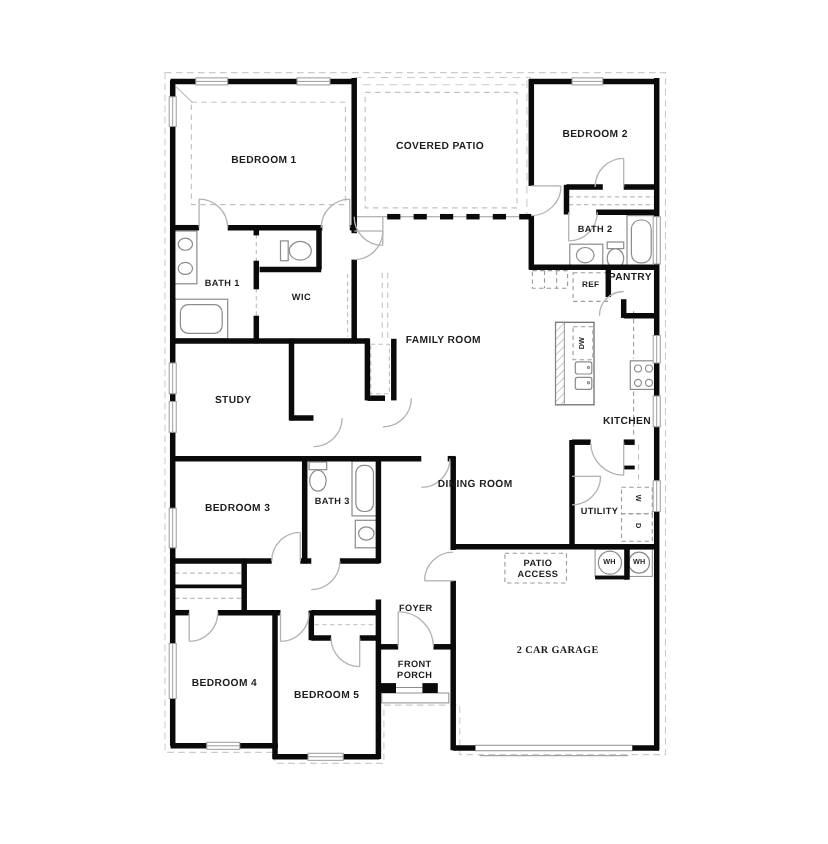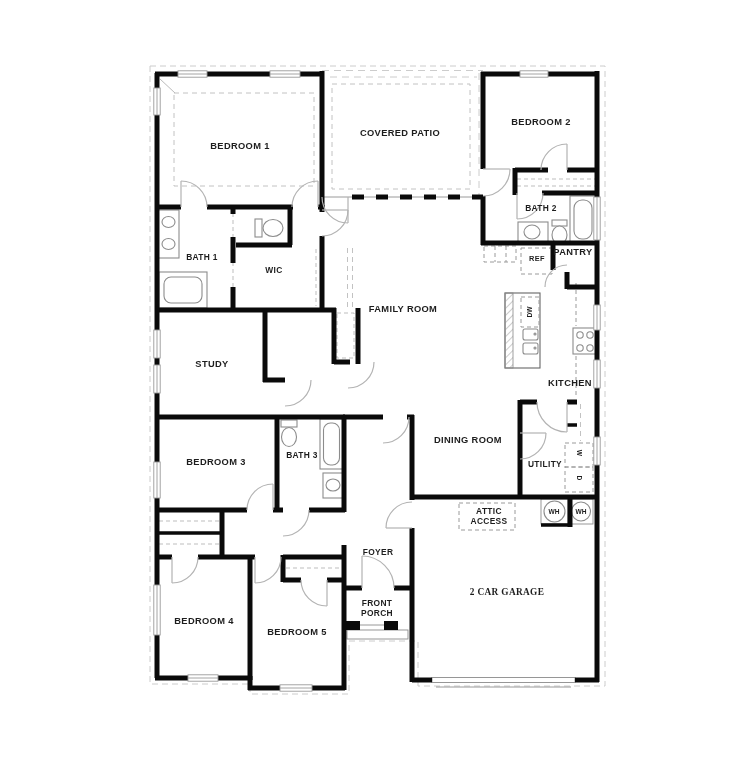--- a/index.html
+++ b/index.html
@@ -322,27 +322,27 @@
   <div class="lbl f9" style="left:541px;top:122px;">BEDROOM 2</div>
   <div class="lbl f8" style="left:202px;top:258px;">BATH 1</div>
   <div class="lbl f8" style="left:274px;top:271px;">WIC</div>
   <div class="lbl f8" style="left:541px;top:209px;">BATH 2</div>
   <div class="lbl f7" style="left:537px;top:259px;">REF</div>
   <div class="lbl f9" style="left:573px;top:252px;">PANTRY</div>
   <div class="lbl f9" style="left:403px;top:309px;">FAMILY ROOM</div>
   <div class="lbl f6 rotccw" style="left:530px;top:312px;">DW</div>
   <div class="lbl f9" style="left:523px;top:383px;margin-left:47px;">KITCHEN</div>
   <div class="lbl f9" style="left:212px;top:364px;">STUDY</div>
-  <div class="lbl f9" style="left:432px;top:440px;margin-left:36px;">DINING ROOM</div>
+  <div class="lbl f9" style="left:432px;top:440px;">DINING ROOM</div>
   <div class="lbl f9" style="left:216px;top:462px;">BEDROOM 3</div>
   <div class="lbl f8" style="left:302px;top:456px;">BATH 3</div>
   <div class="lbl f8" style="left:545px;top:465px;">UTILITY</div>
   <div class="lbl f6 rotcw" style="left:579px;top:453px;">W</div>
   <div class="lbl f6 rotcw" style="left:579px;top:478px;">D</div>
-  <div class="lbl f8" style="left:489px;top:517px;">ATTIC
+  <div class="lbl f8" style="left:489px;top:517px;">PATIO
 ACCESS</div>
   <div class="lbl f6" style="left:554px;top:512px;">WH</div>
   <div class="lbl f6" style="left:581px;top:512px;">WH</div>
   <div class="lbl f8" style="left:378px;top:553px;">FOYER</div>
   <div class="lbl f8" style="left:377px;top:609px;">FRONT
 PORCH</div>
   <div class="lbl f9" style="left:507px;top:592px;font-family:Liberation Serif, serif;">2 CAR GARAGE</div>
   <div class="lbl f9" style="left:204px;top:621px;">BEDROOM 4</div>
   <div class="lbl f9" style="left:297px;top:632px;">BEDROOM 5</div>
 </div>

